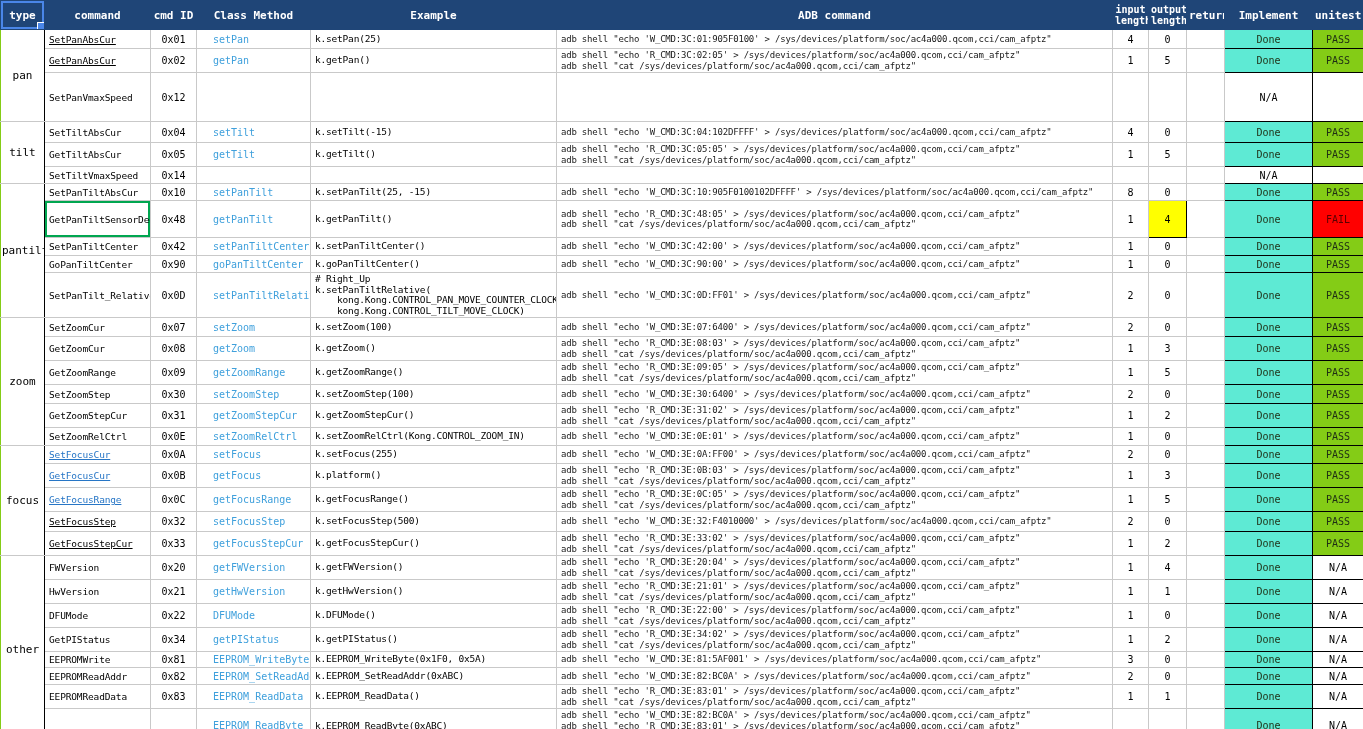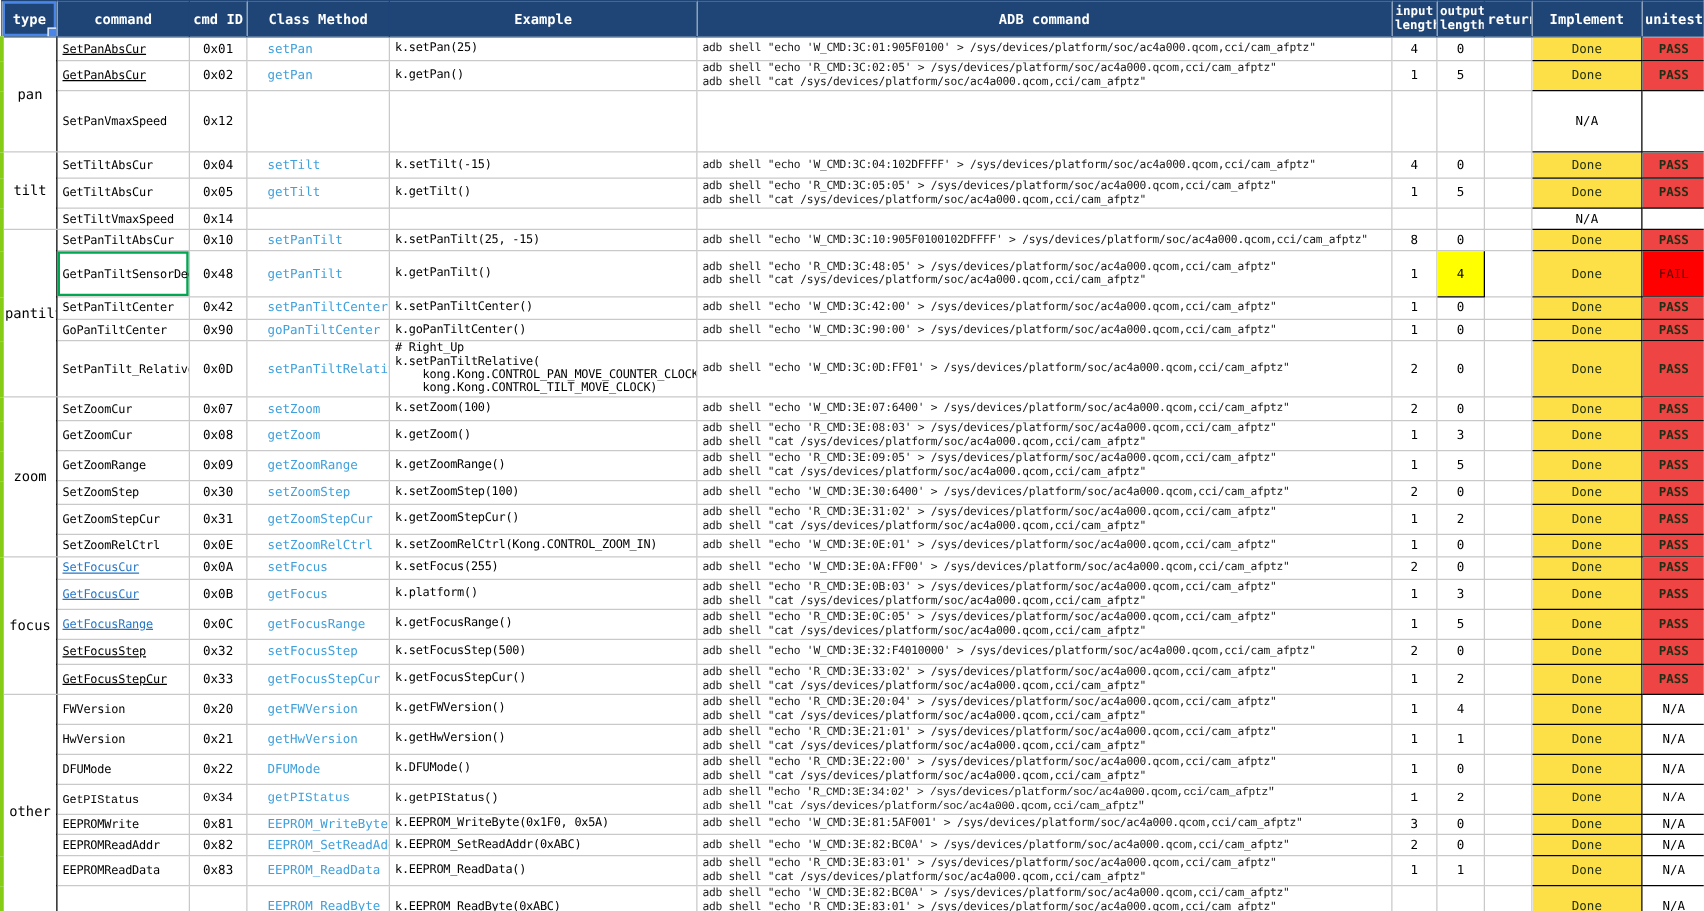--- a/index.html
+++ b/index.html
@@ -6,35 +6,35 @@
   table{border-collapse:collapse;table-layout:fixed;width:1363px;background:#fff;
         font-family:"DejaVu Sans Mono",monospace;border:1px solid #000;}
   th{background:#1F4577;color:#fff;font-size:11px;font-weight:bold;text-align:center;
      vertical-align:middle;padding:0 2px;border:1px solid #1F4577;height:28px;overflow:hidden;margin-top:12px;}
   th.th-small{font-size:10px;line-height:11px;}
   th.sel{box-shadow:inset 0 0 0 2px #4a86e8;position:relative;}
   th.sel .handle{position:absolute;right:-1px;bottom:-1px;width:6px;height:6px;
      background:#4a86e8;border:1px solid #fff;display:block;}
   td{border:1px solid #c9c9c9;vertical-align:middle;padding:1px 4px;overflow:hidden;
      font-size:10px;color:#000;}
-  td.type{border-left:3px solid #84cc16;border-right:1px solid #000;text-align:center;
+  td.type{border-left:1px solid #84cc16;border-right:1px solid #000;text-align:center;
      font-size:11px;padding:0 1px;}
   td.cmd{font-size:9.5px;letter-spacing:-0.15px;padding-left:4px;}
   td.cmdid{text-align:center;}
   td.method{color:#3FA0DC;font-size:10px;padding-left:16px;}
   td.ex{font-size:9.5px;line-height:10.5px;white-space:pre;letter-spacing:-0.2px;}
   td.adb{font-size:9px;line-height:10.5px;white-space:pre;letter-spacing:-0.2px;color:#1a1a1a;}
   td.num{text-align:center;}
   td.impl,td.unit{border:1px solid #000;text-align:center;}
   .u{text-decoration:underline;margin-left:26px;}
   .link{color:#2776C6;text-decoration:underline;}
   .gbox{box-shadow:inset 0 0 0 2px #00A650;}
   .ylw{background:#FFFF00;border:1px solid #000;}
-  .done{background:#fde047;color:#1f2e14;}
-  .pass{background:#ef4444;color:#1f2e14;font-weight:bold;}
+  .done{background:#5eead4;color:#1f2e14;}
+  .pass{background:#84cc16;color:#1f2e14;}
   .fail{background:#FF0000;color:#5a0000;}
   .na{background:#fff;color:#000;}
   tr.grp td{border-top:1px solid #000;}
 </style>
 </head>
 <body>
 
 <table>
   <colgroup>
     <col style="width:44px">
@@ -379,21 +379,21 @@
         <td class="method">DFUMode</td>
         <td class="ex">k.DFUMode()</td>
         <td class="adb">adb shell "echo 'R_CMD:3E:22:00' &gt; /sys/devices/platform/soc/ac4a000.qcom,cci/cam_afptz"
 adb shell "cat /sys/devices/platform/soc/ac4a000.qcom,cci/cam_afptz"</td>
         <td class="num">1</td>
         <td class="num">0</td>
         <td class="num"></td>
         <td class="impl done">Done</td>
         <td class="unit na">N/A</td>
       </tr>
-      <tr style="height: 24px; font-family: Liberation Mono, monospace;">
+      <tr style="height: 24px;">
         <td class="cmd ">GetPIStatus</td>
         <td class="cmdid">0x34</td>
         <td class="method">getPIStatus</td>
         <td class="ex">k.getPIStatus()</td>
         <td class="adb">adb shell "echo 'R_CMD:3E:34:02' &gt; /sys/devices/platform/soc/ac4a000.qcom,cci/cam_afptz"
 adb shell "cat /sys/devices/platform/soc/ac4a000.qcom,cci/cam_afptz"</td>
         <td class="num">1</td>
         <td class="num">2</td>
         <td class="num"></td>
         <td class="impl done">Done</td>

